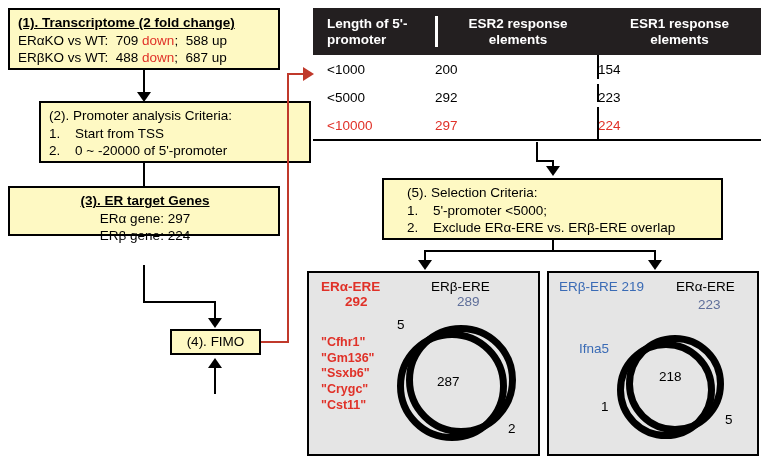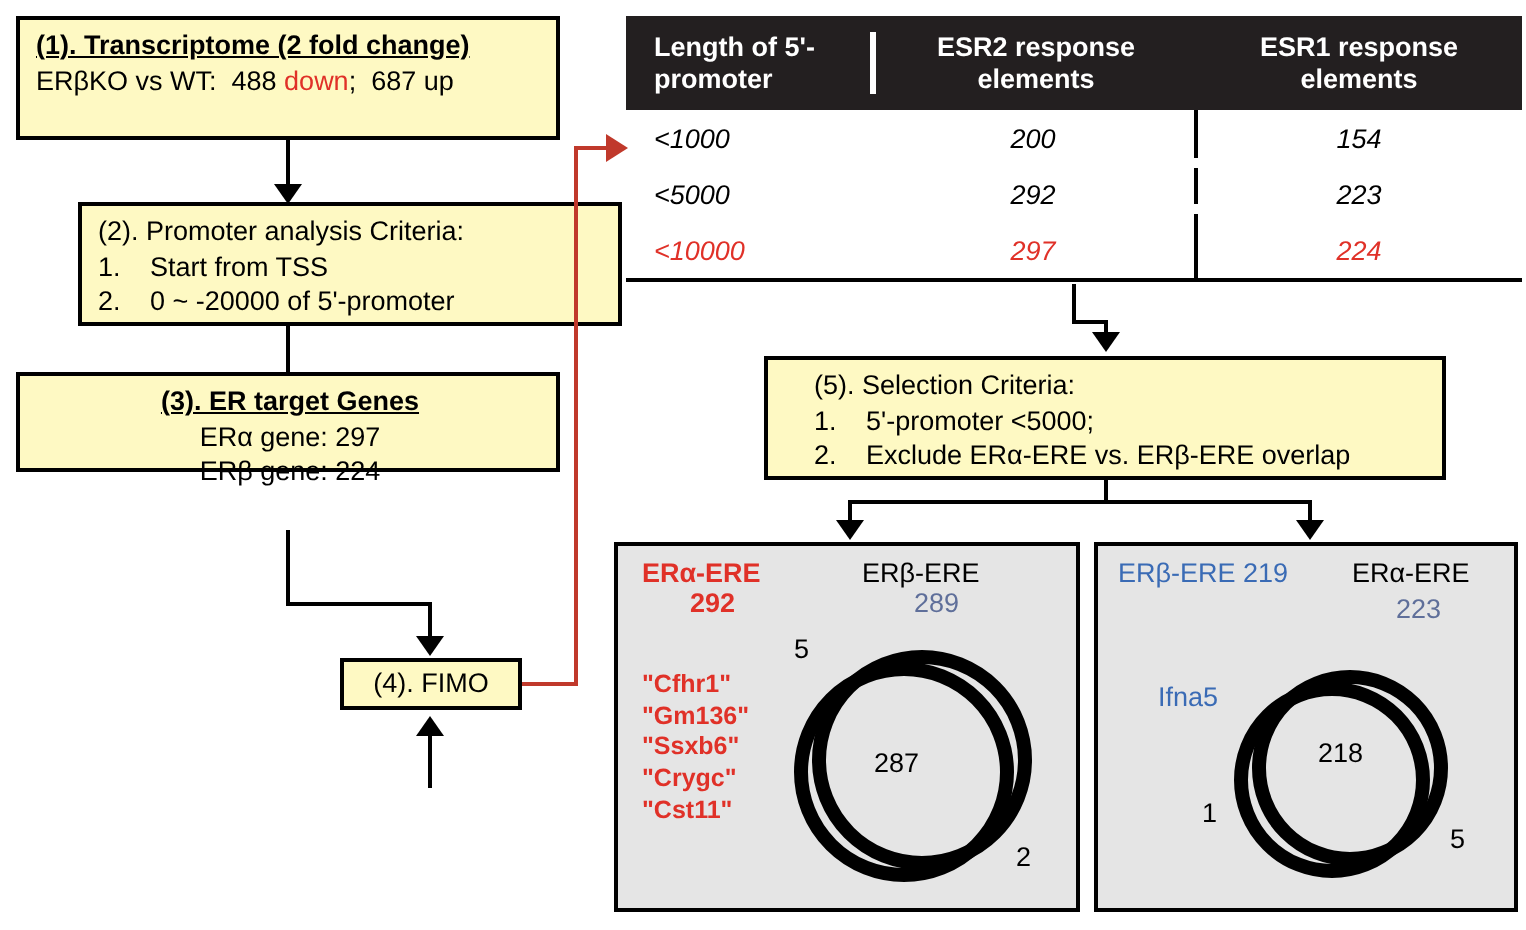--- a/index.html
+++ b/index.html
@@ -64,23 +64,23 @@
     background:#231f20;color:#fff;
     display:flex;height:47px;align-items:center;
   }
   #tbl .th{
     font-weight:bold;font-size:13.5px;line-height:1.18;
     text-align:center;box-sizing:border-box;
   }
   #tbl .th.c0{width:122px;text-align:left;padding-left:14px;}
   #tbl .th.c1{width:163px;border-left:3px solid #fff;}
   #tbl .th.c2{width:163px;}
-  #tbl .tbody{border-bottom:2px solid #000;position:relative;font-style:italic;}
+  #tbl .tbody{border-bottom:2px solid #000;position:relative;}
   #tbl .tr{display:flex;height:28px;align-items:center;}
-  #tbl .td{font-size:13.5px;box-sizing:border-box;text-align:center;}
+  #tbl .td{font-size:13.5px;box-sizing:border-box;text-align:left;}
   #tbl .td.c0{width:122px;text-align:left;padding-left:14px;}
   #tbl .td.c1{width:163px;}
   #tbl .td.c2{width:163px;}
   
   #tbl .divseg{position:absolute;width:2px;background:#000;left:284px;}
 
   
   .panel{position:absolute;border:2px solid #000;background:#e5e5e5;box-sizing:border-box;}
   .pttl{position:absolute;font-size:13.5px;line-height:1.2;}
   .pttl.b{font-weight:bold;}
@@ -92,20 +92,21 @@
   .glist{position:absolute;font-size:12.5px;line-height:1.25;white-space:pre;font-weight:bold;}
 </style>
 </head>
 <body>
 
 <div id="stage">
 
   <div class="box" style="left:8px;top:8px;width:272px;height:62px;">
     <div class="pad">
       <div class="ln ttl">(1). Transcriptome (2 fold change)</div>
+      <div class="ln"><span>ERαKO vs WT:  709 </span><span class="red">down</span><span>;  588 up</span></div>
       <div class="ln"><span>ERβKO vs WT:  488 </span><span class="red">down</span><span>;  687 up</span></div>
     </div>
   </div>
 
   <div class="vline" style="left:143px;top:70px;height:24px;"></div>
   <div class="arrow-d" style="left:137px;top:92px;"></div>
 
   <div class="box" style="left:8px;top:101px;width:272px;height:62px;margin-left:31px;">
     <div class="pad">
       <div class="ln">(2). Promoter analysis Criteria:</div>

